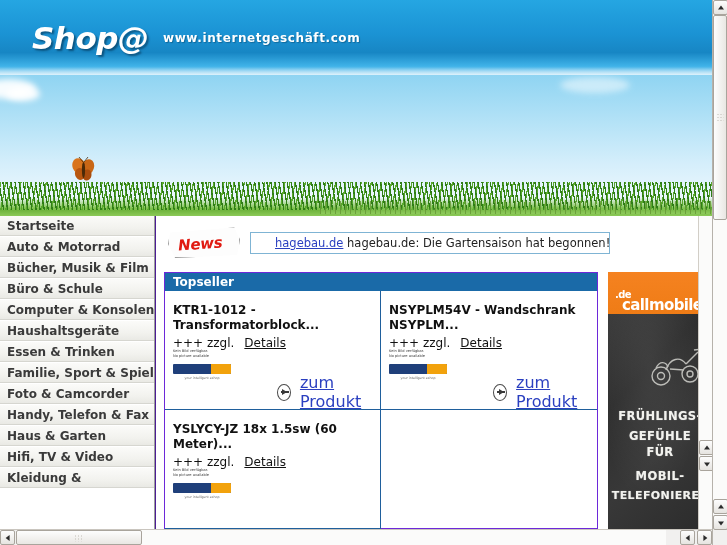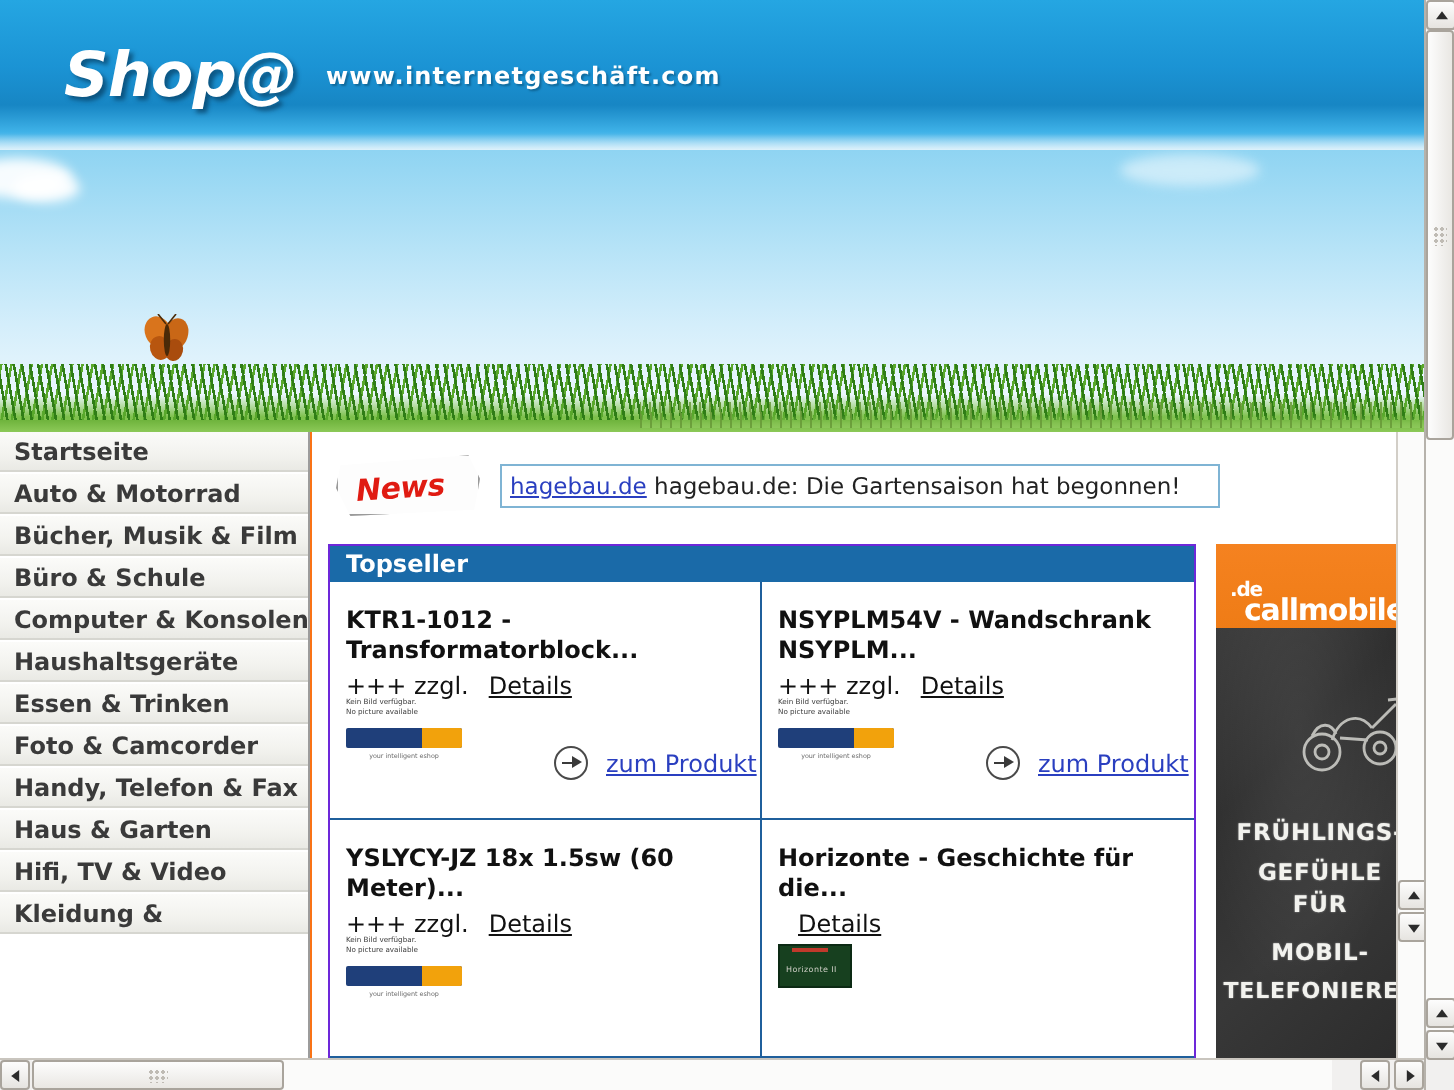--- a/index.html
+++ b/index.html
@@ -68,21 +68,21 @@
     transform: translate(-40%,-50%);
     border-top: 3.5px solid transparent; border-bottom: 3.5px solid transparent;
     border-left: 4.5px solid #2b2b2b;
   }
 
   
   #viewport {
     position: absolute; left: 0; top: 0;
     width: 712px; height: 545px;
     overflow: hidden;
-    background: #f97316;
+    background: #4c1d95;
   }
 
   
   .header-bar {
     position: absolute; left: 0; top: 0;
     width: 712px; height: 75px;
     background: linear-gradient(to bottom, #25a6e2 0%, #1b93d4 45%, #1786c4 70%, #3fb2e8 88%, #9fd9f4 100%);
     overflow: hidden;
   }
   .header-bar::after {
@@ -193,21 +193,21 @@
     position: absolute; left: 82px; top: 5px;
     width: 360px; height: 22px;
     border: 1px solid #7fb4d4;
     background: #ffffff;
     font-size: 11.5px; color: #222;
     line-height: 20px;
     padding-left: 4px;
     white-space: nowrap; overflow: hidden;
   }
   .news-box a {
-    color: #2a3fc0; 
+    color: #2a3fc0;  margin-left: 20px;
   }
   .news-more {
     position: absolute; left: 448px; top: 5px;
     width: 110px; height: 22px;
     border: 1px solid #6b6b6b;
     background: linear-gradient(to bottom,#fcfcfc,#ebe9e6);
     color: #1a4f8f; font-weight: bold; font-size: 11.5px;
     line-height: 20px; padding-left: 6px;
     white-space: nowrap; overflow: hidden;
     cursor: pointer;
@@ -294,21 +294,21 @@
     content:""; position:absolute; left: 3px; top: 6.5px;
     width: 8px; height: 1.6px; background: #3a3a3a;
   }
   .circle-arrow::after {
     content:""; position:absolute; right: 2.5px; top: 4px;
     width: 0; height: 0;
     border-top: 3.5px solid transparent; border-bottom: 3.5px solid transparent;
     border-left: 5px solid #3a3a3a;
   }
   .zum-link {
-    font-size: 12px; color: #2a3fc0; text-decoration: underline; cursor: pointer;
+    font-size: 16px; color: #2a3fc0; text-decoration: underline; cursor: pointer;
   }
 
   
   .ad {
     position: absolute; left: 452px; top: 56px;
     width: 104px; height: 257px;
     overflow: hidden;
   }
   .ad-head {
     height: 42px;
@@ -403,20 +403,21 @@
     </div>
 
     <nav class="sidebar">
       <div class="side-item">Startseite</div>
       <div class="side-item">Auto &amp; Motorrad</div>
       <div class="side-item">Bücher, Musik &amp; Film</div>
       <div class="side-item">Büro &amp; Schule</div>
       <div class="side-item">Computer &amp; Konsolen</div>
       <div class="side-item">Haushaltsgeräte</div>
       <div class="side-item">Essen &amp; Trinken</div>
+      <div class="side-item">Familie, Sport &amp; Spiel</div>
       <div class="side-item">Foto &amp; Camcorder</div>
       <div class="side-item">Handy, Telefon &amp; Fax</div>
       <div class="side-item">Haus &amp; Garten</div>
       <div class="side-item">Hifi, TV &amp; Video</div>
       <div class="side-item">Kleidung &amp;</div>
     </nav>
 
     <main class="main">
 
       <div class="news-row">
@@ -473,29 +474,20 @@
               <span>+++ zzgl.</span><span class="det">Details</span>
             </div>
             <div class="noimg">
               <div>Kein Bild verfügbar.</div>
               <div>No picture available</div>
               <div class="logo-strip"></div>
               <div class="logo-sub">your intelligent eshop</div>
             </div>
           </div>
 
-          <div class="ts-cell last-col">
-            <div class="ts-title">Horizonte - Geschichte für die...</div>
-            <div class="ts-price">
-              <span></span><span class="det">Details</span>
-            </div>
-            <div class="book-thumb">
-              <span>Horizonte II</span>
-            </div>
-          </div>
 
         </div>
       </section>
 
       <aside class="ad">
         <div class="ad-head">
           <span><span>callmobile</span><i>.de</i></span>
         </div>
         <div class="ad-body">
           <svg class="chalk-doodle" viewBox="0 0 62 52">

